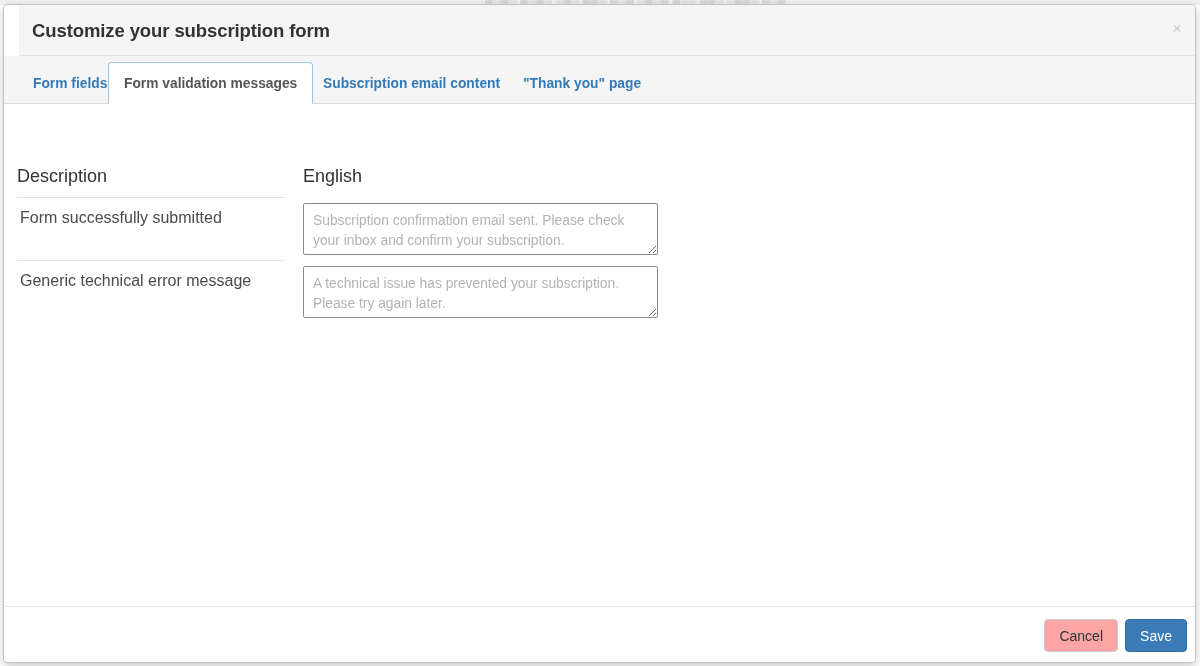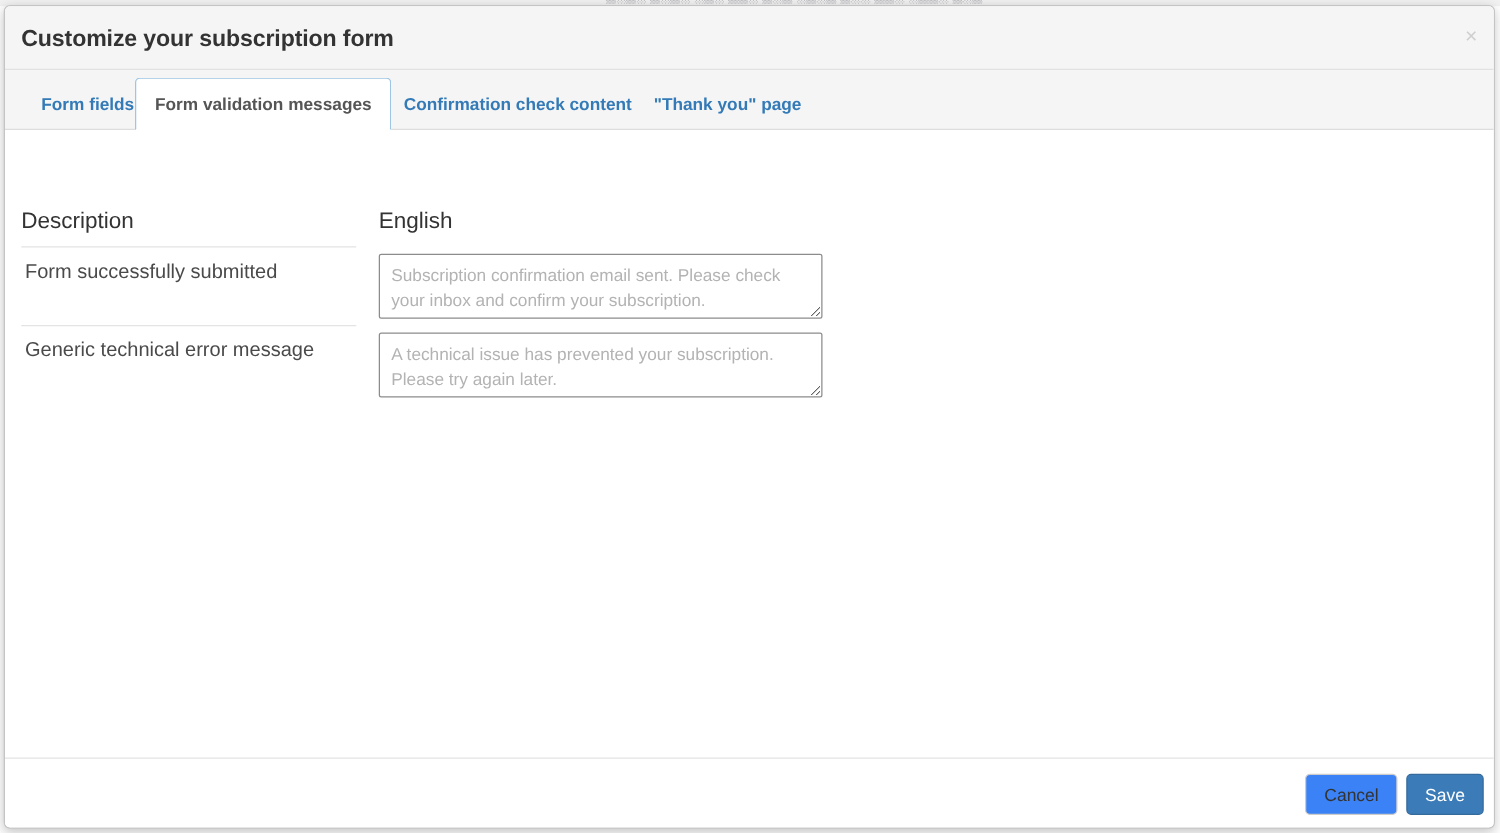--- a/index.html
+++ b/index.html
@@ -47,20 +47,21 @@
     overflow: hidden;
   }
 
   
   #modal-header {
     position: relative;
     height: 51px;
     background: #f5f5f5;
     border-bottom: 1px solid #e2e2e2;
     box-sizing: border-box;
+    margin-left: 15px;
   }
   #dialog-title {
     position: absolute;
     left: 13px;
     top: 15px;
     font-size: 18.5px;
     font-weight: bold;
     color: #333333;
     letter-spacing: -0.1px;
   }
@@ -205,21 +206,21 @@
     height: 33px;
     font-family: "Liberation Sans", sans-serif;
     font-size: 14px;
     border-radius: 4px;
     cursor: pointer;
     box-sizing: border-box;
     padding: 0 14px;
   }
   #cancel-button {
     right: 77px;
-    background: #3b82f6;
+    background: #fca5a5;
     border: 1px solid #cccccc;
     color: #333333;
   }
   #save-button {
     right: 8px;
     background: #3b7cb8;
     border: 1px solid #356a9c;
     color: #ffffff;
   }
 </style>
@@ -233,21 +234,21 @@
 <div id="modal">
 
   <div id="modal-header">
     <div id="dialog-title">Customize your subscription form</div>
     <div id="close-icon">×</div>
   </div>
 
   <div id="tabstrip">
     <div class="tab" style="left:13px;">Form fields</div>
     <div class="tab active" style="left:104px;">Form validation messages</div>
-    <div class="tab" style="left:303px;">Confirmation check content</div>
+    <div class="tab" style="left:303px;">Subscription email content</div>
     <div class="tab" style="left:503px;">"Thank you" page</div>
   </div>
 
   <div id="modal-body">
 
 
     <div id="messages-table">
 
       <div class="table-head">
         <div class="col-description">Description</div>

